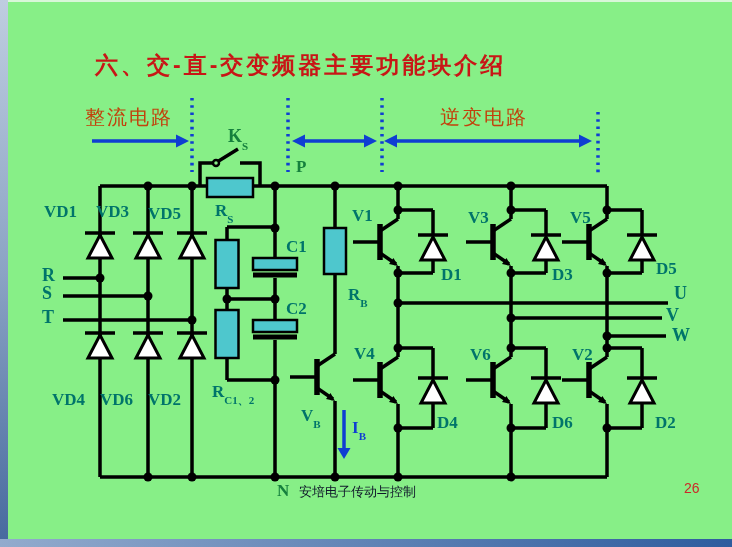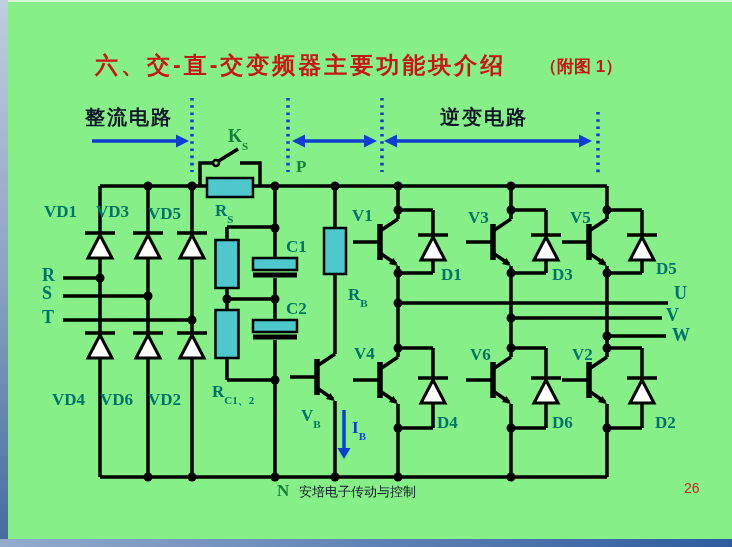--- a/index.html
+++ b/index.html
@@ -20,21 +20,21 @@
   .dot{fill:#000;stroke:none;}
   .lbl{position:absolute;font-family:"Liberation Serif",serif;font-weight:bold;
        font-size:17px;line-height:1;color:#00746a;white-space:nowrap;}
   .lbl sub{font-size:11px;font-weight:bold;position:relative;top:3px;line-height:1;}
   .green{color:#15803d;}
   .blulbl{color:#0f3ed2;text-align:center;}
   .big{font-size:18px;}
   .title{position:absolute;left:95px;top:50px;font-size:23px;font-weight:bold;
          color:#c81616;letter-spacing:3px;white-space:nowrap;}
   .note{position:absolute;left:540px;top:55px;font-size:17px;font-weight:bold;color:#c81616;white-space:nowrap;}
-  .sec{position:absolute;top:104px;font-size:20px;font-weight:bold;color:#0f172a;
+  .sec{position:absolute;top:104px;font-size:20px;font-weight:normal;color:#c2410c;
        letter-spacing:2px;white-space:nowrap;}
   .footer{position:absolute;left:299px;top:483px;font-size:13px;color:#0f172a;white-space:nowrap;text-align:right;}
   .page{position:absolute;left:684px;top:480px;font-size:14px;color:#cc2828;}
 </style>
 </head>
 <body>
 
 <div id="stage">
 
   <svg width="732" height="547" viewBox="0 0 732 547">
@@ -204,21 +204,20 @@
       <circle class="dot" cx="607" cy="428" r="4.5"></circle>
     </g>
 
     <g>
       <path class="blue" stroke-width="3" d="M344,410 V451"></path>
       <polygon class="bluefill" points="344,459 337.5,448 350.5,448"></polygon>
     </g>
   </svg>
 
   <div class="title">六、交-直-交变频器主要功能块介绍</div>
-  <div class="note">（附图 1）</div>
 
   <div class="sec" style="left:85px">整流电路</div>
   <div class="sec" style="left:440px">逆变电路</div>
 
   <div class="lbl green" style="left:228px;top:127px;font-size:18px"><span>K</span><sub>S</sub></div>
   <div class="lbl green" style="left:296px;top:158px">P</div>
   <div class="lbl green" style="left:277px;top:482px">N</div>
 
   <div class="lbl" style="left:215px;top:202px"><span>R</span><sub>S</sub></div>
   <div class="lbl" style="left:212px;top:383px"><span>R</span><sub>C1、2</sub></div>

